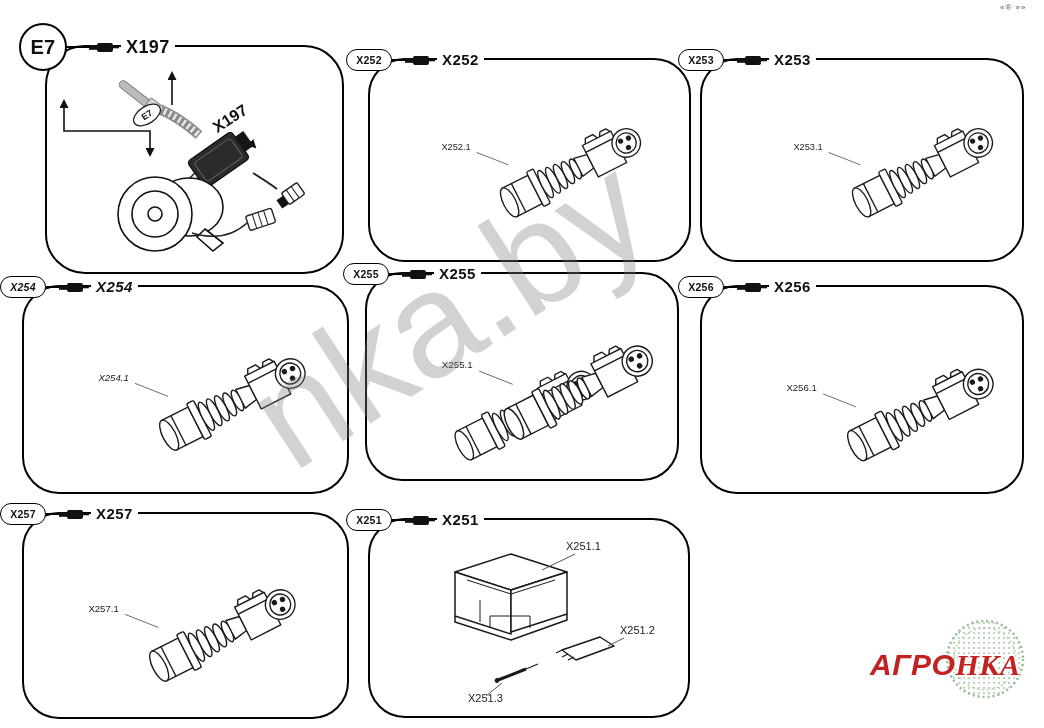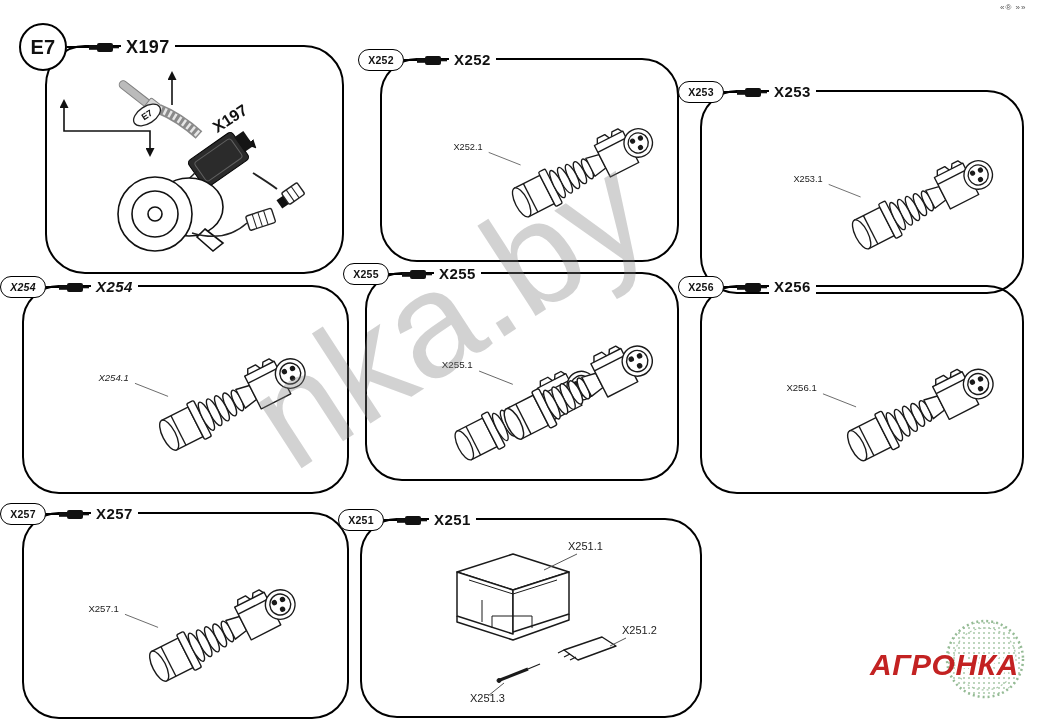--- a/index.html
+++ b/index.html
@@ -29,21 +29,21 @@
   .watermark{position:absolute;left:292px;top:342px;font-size:148px;line-height:1.1;
              color:rgba(125,125,125,.35);transform:rotate(-33deg);transform-origin:0 80%;
              z-index:4;pointer-events:none;white-space:nowrap;}
 
   .corner-mark{position:absolute;left:1000px;top:3px;font-size:8px;color:#555;letter-spacing:1px;z-index:5;}
 
   .logo{position:absolute;left:868px;top:616px;width:176px;height:100px;z-index:5;}
   .logo-circle{position:absolute;left:74px;top:0;}
   .logo-text{position:absolute;left:2px;top:32px;font-size:30px;font-weight:bold;font-style:italic;
              color:#c32222;white-space:nowrap;letter-spacing:.5px;}
-  .lt2{text-shadow:-1.5px -1.5px 0 #fff,1.5px -1.5px 0 #fff,-1.5px 1.5px 0 #fff,1.5px 1.5px 0 #fff;}
+  .lt2{text-shadow:-1.5px -1.5px 0 #fff,1.5px -1.5px 0 #fff,-1.5px 1.5px 0 #fff,1.5px 1.5px 0 #fff;font-family:Liberation Serif, serif;}
 </style>
 </head>
 <body>
 
 <div class="page">
 
   <svg width="0" height="0" style="position:absolute">
     <defs>
       <marker id="ah" markerWidth="9" markerHeight="9" refX="7" refY="4.5" orient="auto-start-reverse" markerUnits="userSpaceOnUse">
         <path d="M0 0 L9 4.5 L0 9 Z" fill="#111"></path>
@@ -130,37 +130,37 @@
       <path d="M145 186 Q178 196 200 176" stroke="#222" stroke-width="1.5" fill="none"></path>
       <g transform="rotate(-18 213 172)">
         <rect x="200" y="165" width="27" height="15" rx="2" fill="#fff" stroke="#222" stroke-width="1.4"></rect>
         <line x1="207" y1="165" x2="207" y2="180" stroke="#222"></line>
         <line x1="213" y1="165" x2="213" y2="180" stroke="#222"></line>
         <line x1="219" y1="165" x2="219" y2="180" stroke="#222"></line>
       </g>
     </svg>
   </div>
 
-  <div class="panel" style="left:380px;top:58px;width:295px;height:200px;">
+  <div class="panel" style="left:368px;top:58px;width:295px;height:200px;padding-left:24px;">
     <div class="callout">
       <div class="badge">X252</div>
       <div class="dash"></div>
       <svg class="plugicon" width="30" height="13" viewBox="0 0 30 13">
           <use href="#plug"></use>
         </svg>
       <div class="biglabel">X252</div>
     </div>
     <svg class="art" style="left:48px;top:30px;width:260px;height:155px;" viewBox="0 0 310 170">
       <text class="slbl" x="28" y="64">X252.1</text>
       <line class="ldr" x1="70" y1="67" x2="108" y2="82"></line>
       <use href="#boot" transform="translate(70,10)"></use>
     </svg>
   </div>
 
-  <div class="panel" style="left:700px;top:58px;width:320px;height:200px;margin-top:32px;">
+  <div class="panel" style="left:700px;top:58px;width:320px;height:200px;">
     <div class="callout">
       <div class="badge">X253</div>
       <div class="dash"></div>
       <svg class="plugicon" width="30" height="13" viewBox="0 0 30 13">
           <use href="#plug"></use>
         </svg>
       <div class="biglabel">X253</div>
     </div>
     <svg class="art" style="left:68px;top:30px;width:260px;height:155px;" viewBox="0 0 310 170">
       <text class="slbl" x="28" y="64">X253.1</text>
@@ -227,21 +227,21 @@
         </svg>
       <div class="biglabel">X257</div>
     </div>
     <svg class="art" style="left:40px;top:36px;width:270px;height:160px;" viewBox="0 0 310 170">
       <text class="slbl" x="28" y="64">X257.1</text>
       <line class="ldr" x1="70" y1="67" x2="108" y2="82"></line>
       <use href="#boot" transform="translate(70,10)"></use>
     </svg>
   </div>
 
-  <div class="panel" style="left:360px;top:518px;width:318px;height:196px;padding-left:20px;">
+  <div class="panel" style="left:368px;top:518px;width:318px;height:196px;">
     <div class="callout">
       <div class="badge">X251</div>
       <div class="dash"></div>
       <svg class="plugicon" width="30" height="13" viewBox="0 0 30 13">
           <use href="#plug"></use>
         </svg>
       <div class="biglabel">X251</div>
     </div>
     <svg class="art251" viewBox="0 0 318 196">
       <g fill="#fff" stroke="#1a1a1a" stroke-width="1.5" stroke-linejoin="round">

